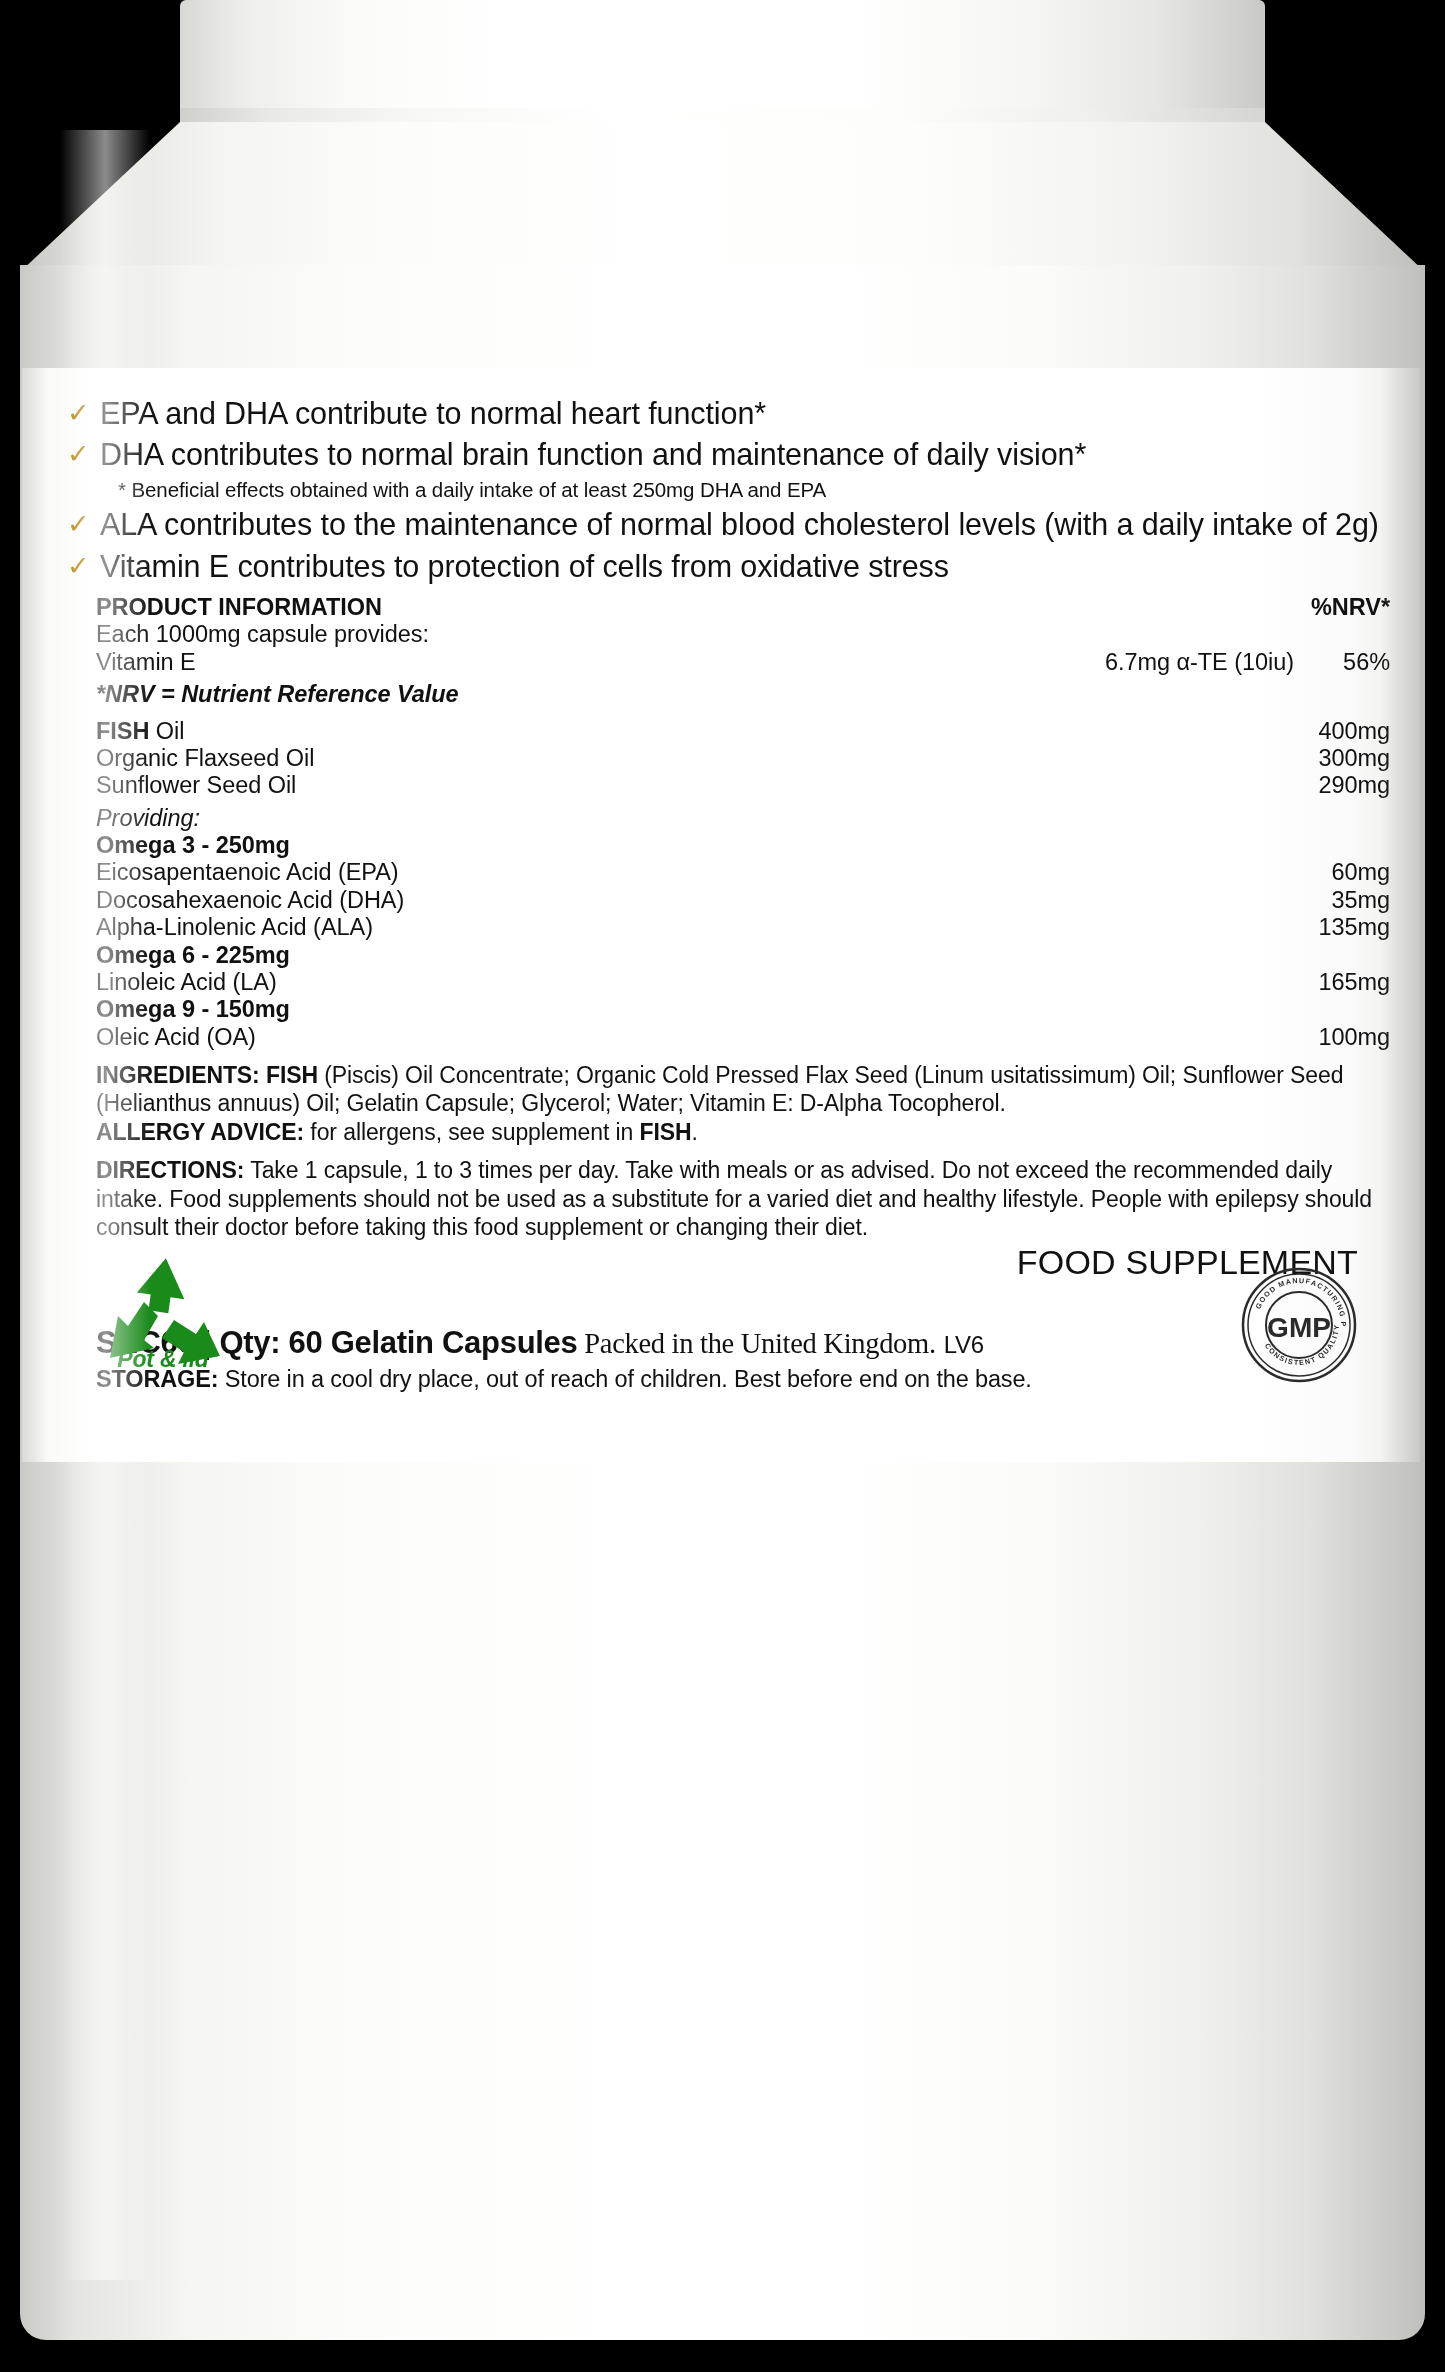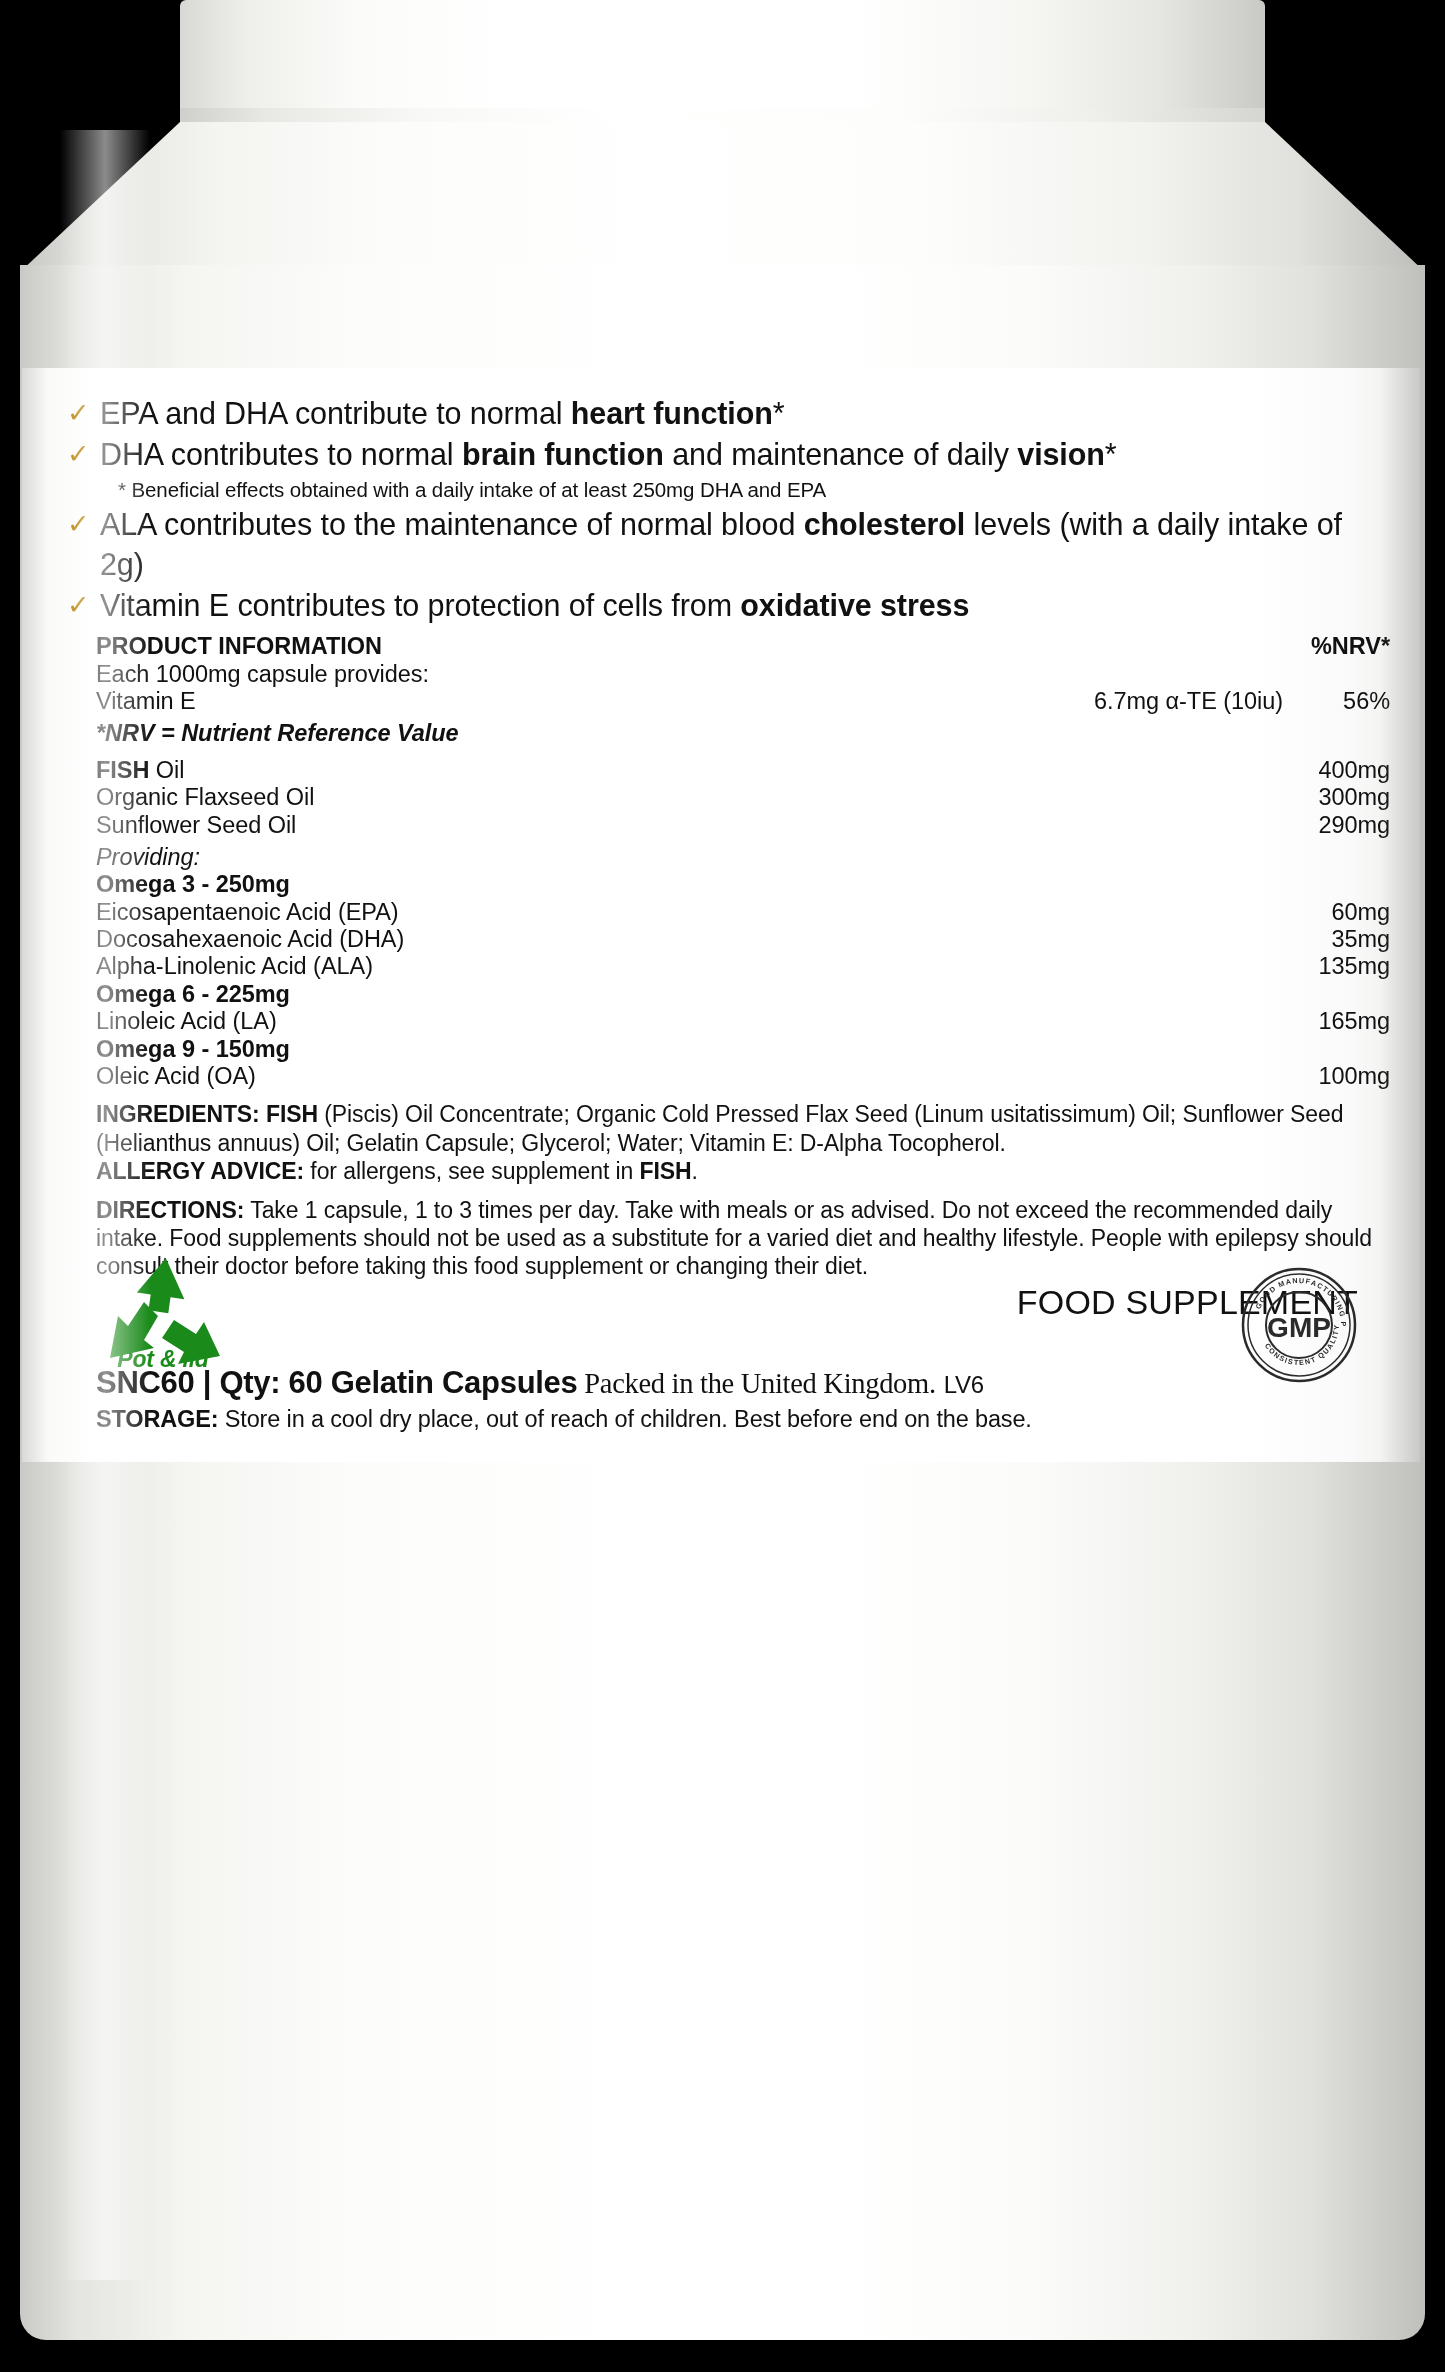--- a/index.html
+++ b/index.html
@@ -106,21 +106,21 @@
     letter-spacing: -0.1px;
   }
   .claim .tick {
     position: absolute;
     left: -33px;
     top: 2px;
     color: #b8860b;
     font-size: 27px;
     font-weight: 400;
   }
-  .claim b { font-weight: bold; }
+  .claim b { font-weight: normal; }
   .claim-note {
     font-size: 20.5px;
     line-height: 1.25;
     color: #111;
     margin: 1px 0 3px 18px;
     letter-spacing: -0.1px;
   }
 
   
   .pinfo {
@@ -130,21 +130,21 @@
     display: flex;
     align-items: baseline;
     font-size: 23.5px;
     line-height: 1.165;
     color: #111;
     letter-spacing: -0.05px;
   }
   .row .nm { flex: 1 1 auto; }
   .row .amt {
     flex: 0 0 auto;
-    text-align: left;
+    text-align: right;
     white-space: pre;
   }
   .row .amt.wide { min-width: 200px; }
   .row .pct {
     flex: 0 0 auto;
     width: 96px;
     text-align: right;
     white-space: pre;
   }
   .bold { font-weight: bold; }

